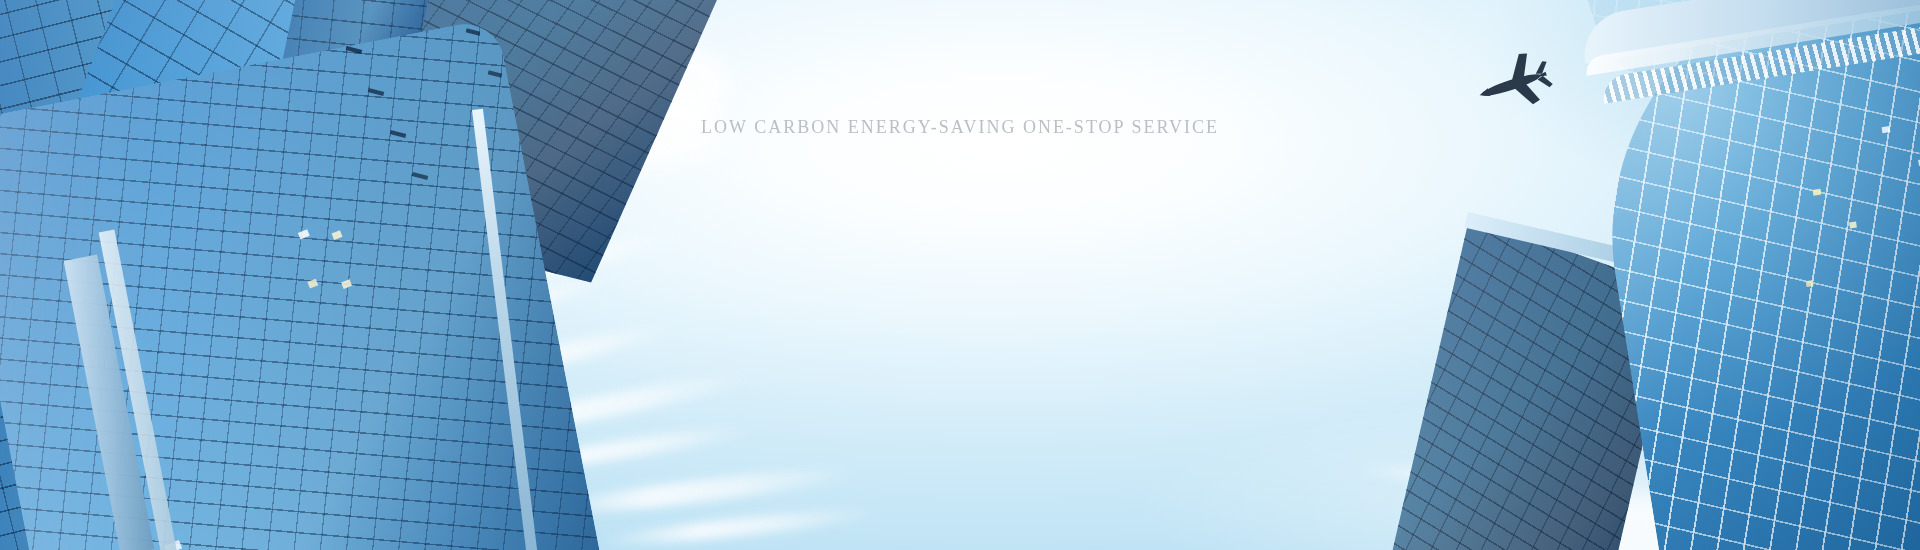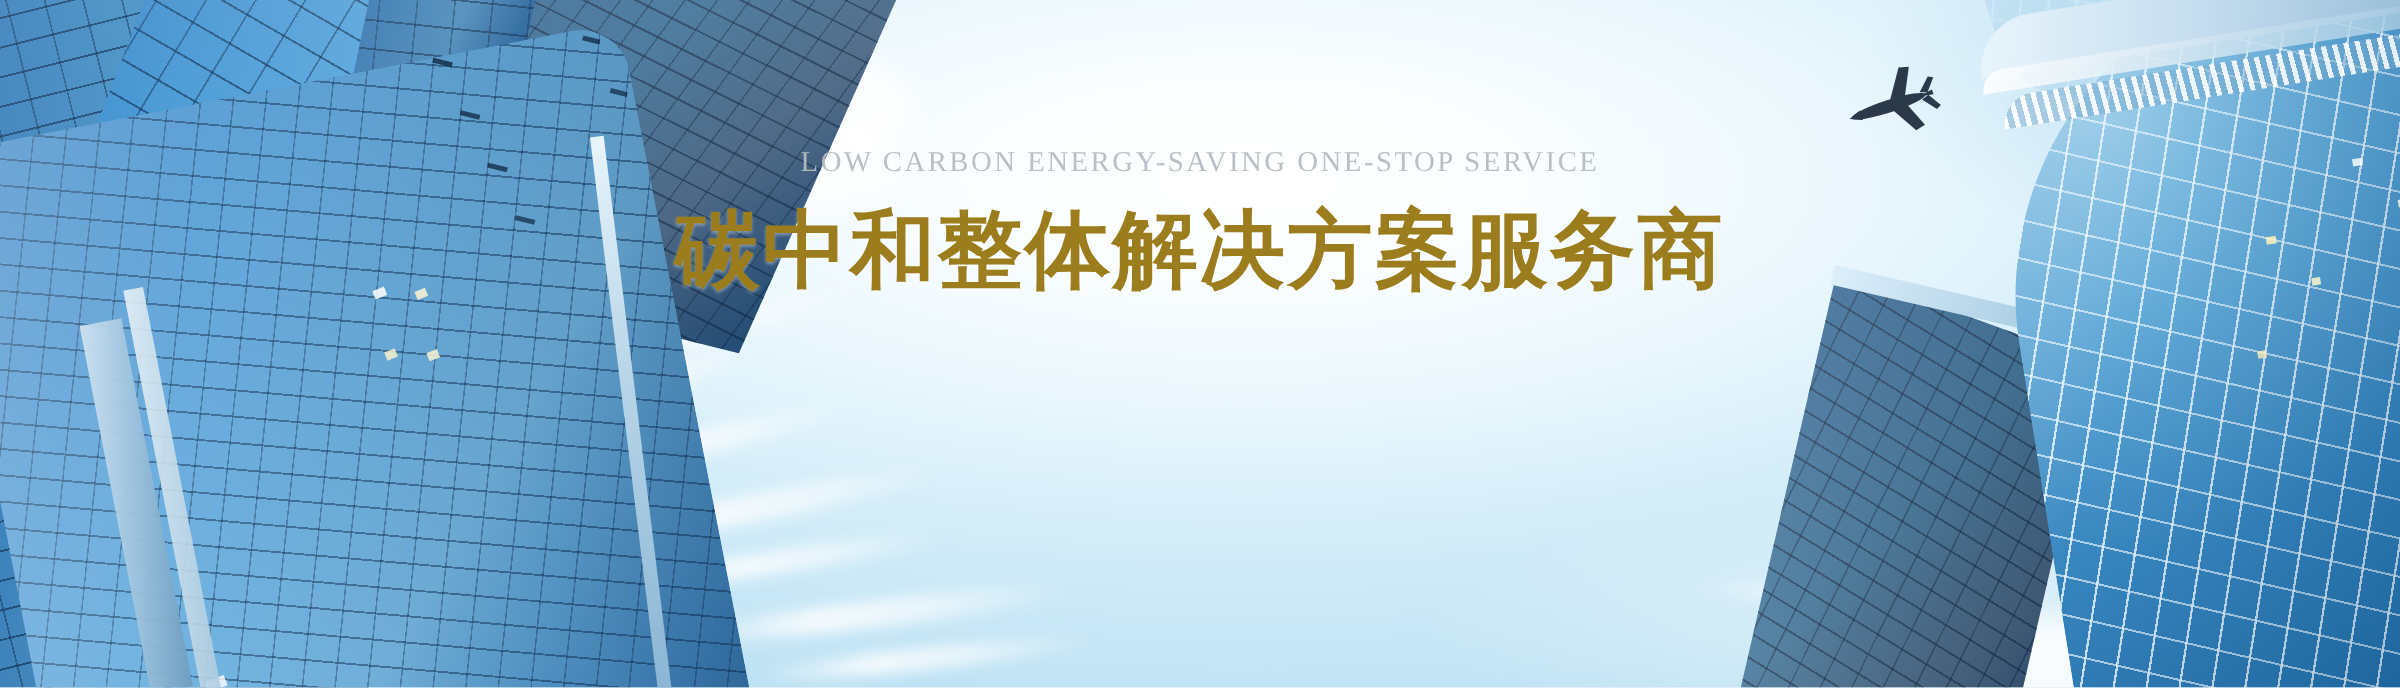--- a/index.html
+++ b/index.html
@@ -76,21 +76,21 @@
   .copy{
     position:absolute;
     left:0; right:0;
     top:118px;
     text-align:center;
     z-index:40;
     pointer-events:none;
   }
   .eyebrow{
     font-family:"Liberation Serif","DejaVu Serif",serif;
-    font-size:23px;
+    font-size:18px;
     letter-spacing:2.0px;
     color:#b6bcc1;
     line-height:1;
     margin:0 0 26px 0;
     white-space:nowrap;
     opacity:.95;
     text-align:center;
   }
   .sub{
     font-family:"DejaVu Sans","Liberation Sans",sans-serif;
@@ -251,16 +251,15 @@
         <path d="M70 30 L80 20 L84 22 L76 32 Z"></path>
         <path d="M70 36 L79 47 L83 45 L76 34 Z"></path>
 
         <path d="M68 33 L80 31 L80 35 Z"></path>
       </g>
     </svg>
   </div>
 
   <div class="copy">
     <p class="eyebrow">LOW CARBON ENERGY-SAVING ONE-STOP SERVICE</p>
-    <p class="headline">碳中和整体解决方案服务商</p>
   </div>
 
 </div>
 
 </body></html>

